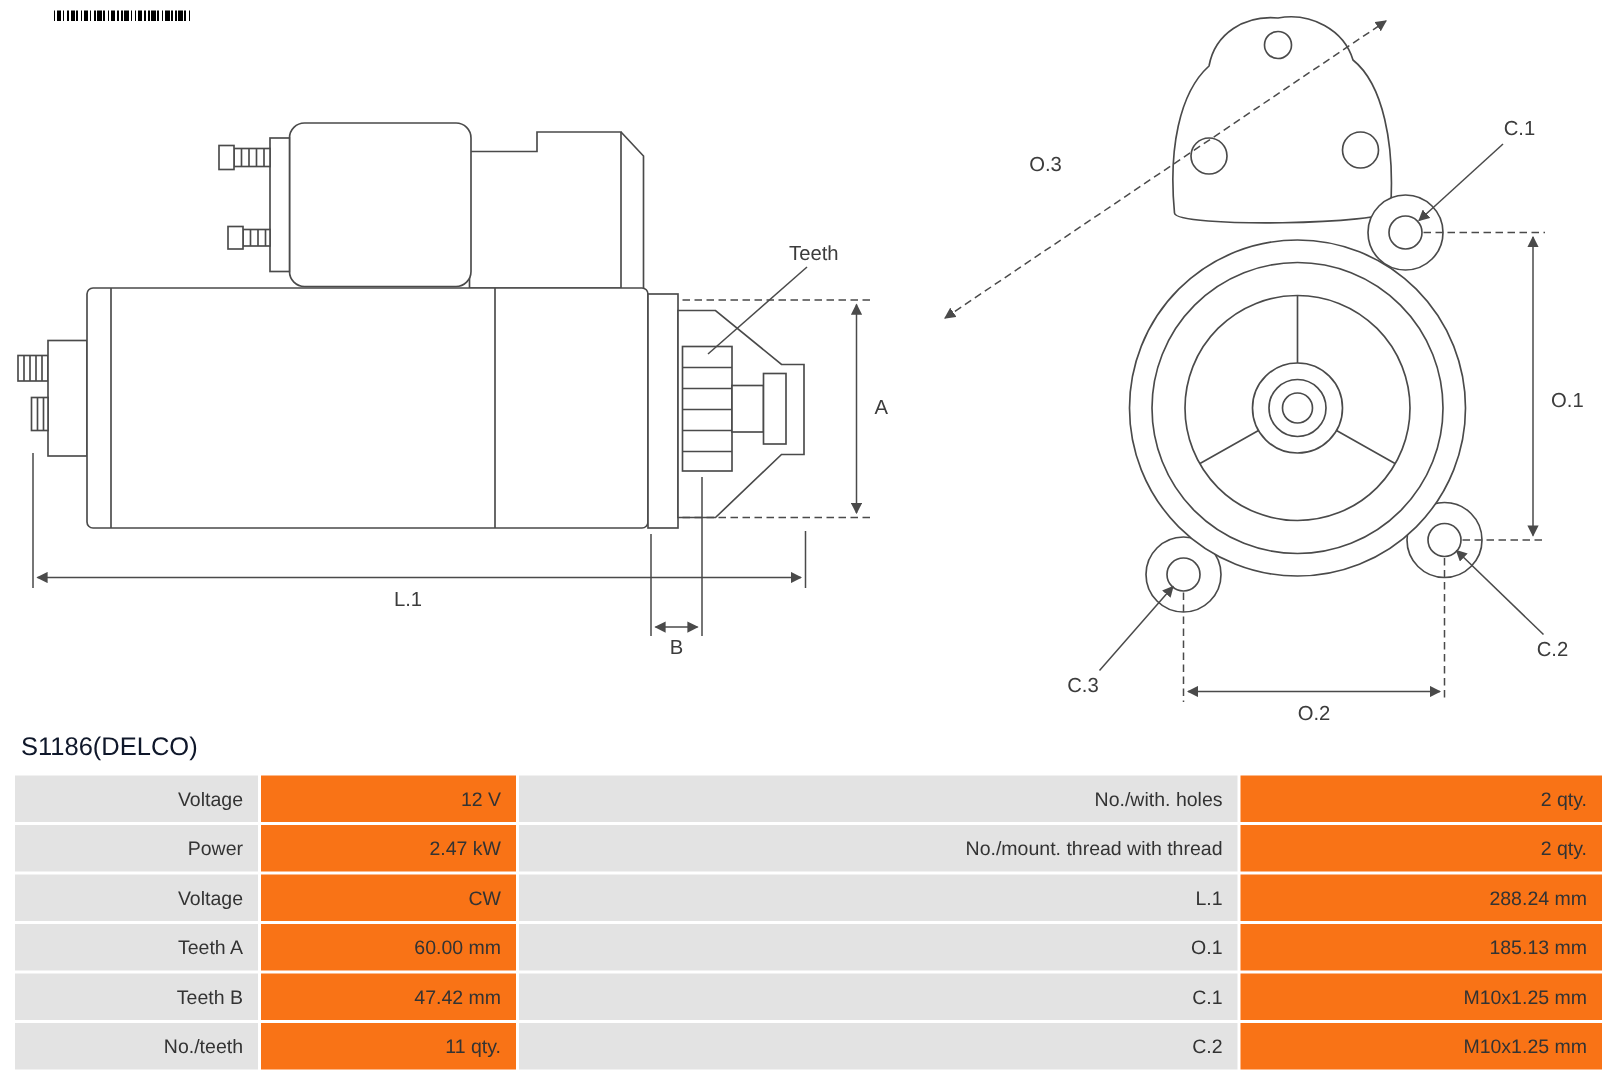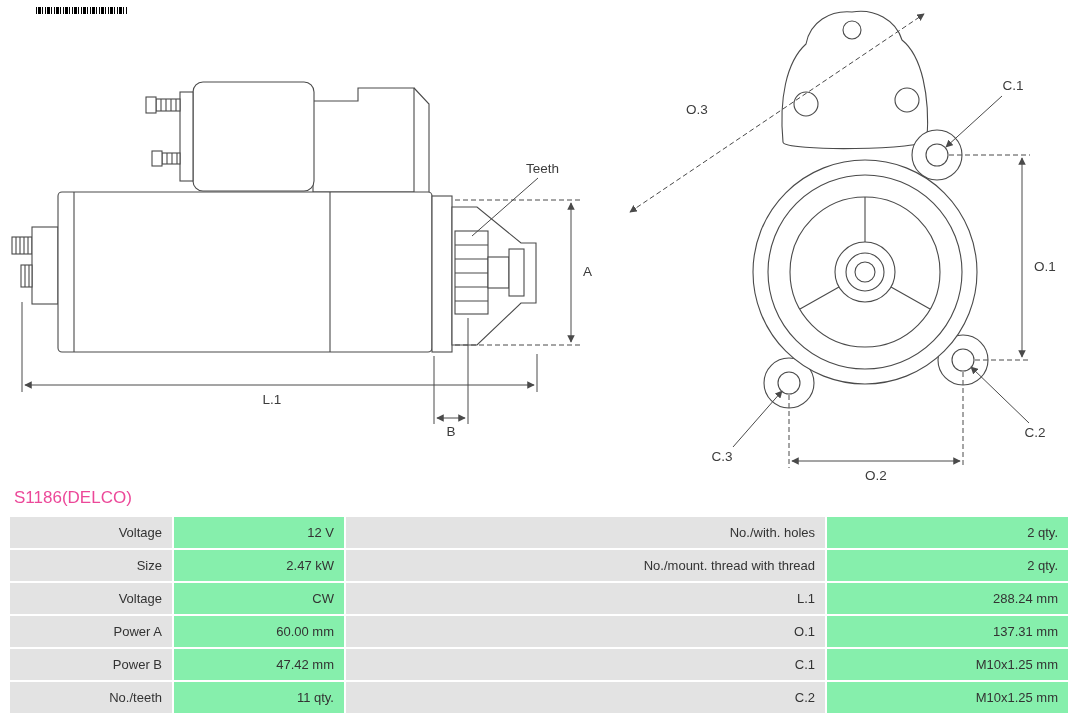--- a/index.html
+++ b/index.html
@@ -4,28 +4,28 @@
 <style>
   * { margin:0; padding:0; box-sizing:border-box; }
   html,body { width:1080px; height:720px; background:#ffffff;
     font-family:"Liberation Sans","DejaVu Sans",sans-serif; position:relative; overflow:hidden; }
 
   .barcode { position:absolute; left:36px; top:7px; width:92px; height:7px;
     background:repeating-linear-gradient(90deg,#000 0 1px,#fff 1px 2px,#000 2px 5px,#fff 5px 6px,#000 6px 7px,#fff 7px 9px); }
 
   .drawing { position:absolute; left:0; top:0; }
 
-  .part-number { position:absolute; left:14px; top:488px; font-size:17px; color:#ec4899; }
+  .part-number { position:absolute; left:14px; top:488px; font-size:17px; color:#0f172a; }
 
   .spec-table { position:absolute; left:10px; top:517px; width:1060px;
     display:grid; grid-template-columns:162px 170px 479px 241px; grid-auto-rows:31px;
     gap:2px; font-size:13px; color:#333; }
   .spec-table .cell { display:flex; align-items:center; justify-content:flex-end; padding-right:10px; }
   .spec-table .lbl { background:#e3e3e3;text-align:right; }
-  .spec-table .val { background:#86efac; }
+  .spec-table .val { background:#f97316; }
   .row { display:contents; }
 
   
   .fillw { fill:#ffffff; stroke:#4a4a4a; stroke-width:1.1; }
   .ln    { fill:none; stroke:#4a4a4a; stroke-width:1.1; }
   .dim   { fill:none; stroke:#4a4a4a; stroke-width:1; }
   .dash  { stroke-dasharray:5 3; }
   text.diag { font-size:13.5px; fill:#3c3c3c; }
 </style>
 </head>
@@ -165,39 +165,39 @@
 <div class="part-number">S1186(DELCO)</div>
 
 <div class="spec-table">
   <div class="row">
     <div class="cell lbl">Voltage</div>
     <div class="cell val">12 V</div>
     <div class="cell lbl">No./with. holes</div>
     <div class="cell val">2 qty.</div>
   </div>
   <div class="row">
-    <div class="cell lbl">Size</div>
+    <div class="cell lbl">Power</div>
     <div class="cell val">2.47 kW</div>
     <div class="cell lbl">No./mount. thread with thread</div>
     <div class="cell val">2 qty.</div>
   </div>
   <div class="row">
     <div class="cell lbl">Voltage</div>
     <div class="cell val">CW</div>
     <div class="cell lbl">L.1</div>
     <div class="cell val">288.24 mm</div>
   </div>
   <div class="row">
-    <div class="cell lbl">Power A</div>
+    <div class="cell lbl">Teeth A</div>
     <div class="cell val">60.00 mm</div>
     <div class="cell lbl">O.1</div>
-    <div class="cell val">137.31 mm</div>
-  </div>
-  <div class="row">
-    <div class="cell lbl">Power B</div>
+    <div class="cell val">185.13 mm</div>
+  </div>
+  <div class="row">
+    <div class="cell lbl">Teeth B</div>
     <div class="cell val">47.42 mm</div>
     <div class="cell lbl">C.1</div>
     <div class="cell val">M10x1.25 mm</div>
   </div>
   <div class="row">
     <div class="cell lbl">No./teeth</div>
     <div class="cell val">11 qty.</div>
     <div class="cell lbl">C.2</div>
     <div class="cell val">M10x1.25 mm</div>
   </div>

